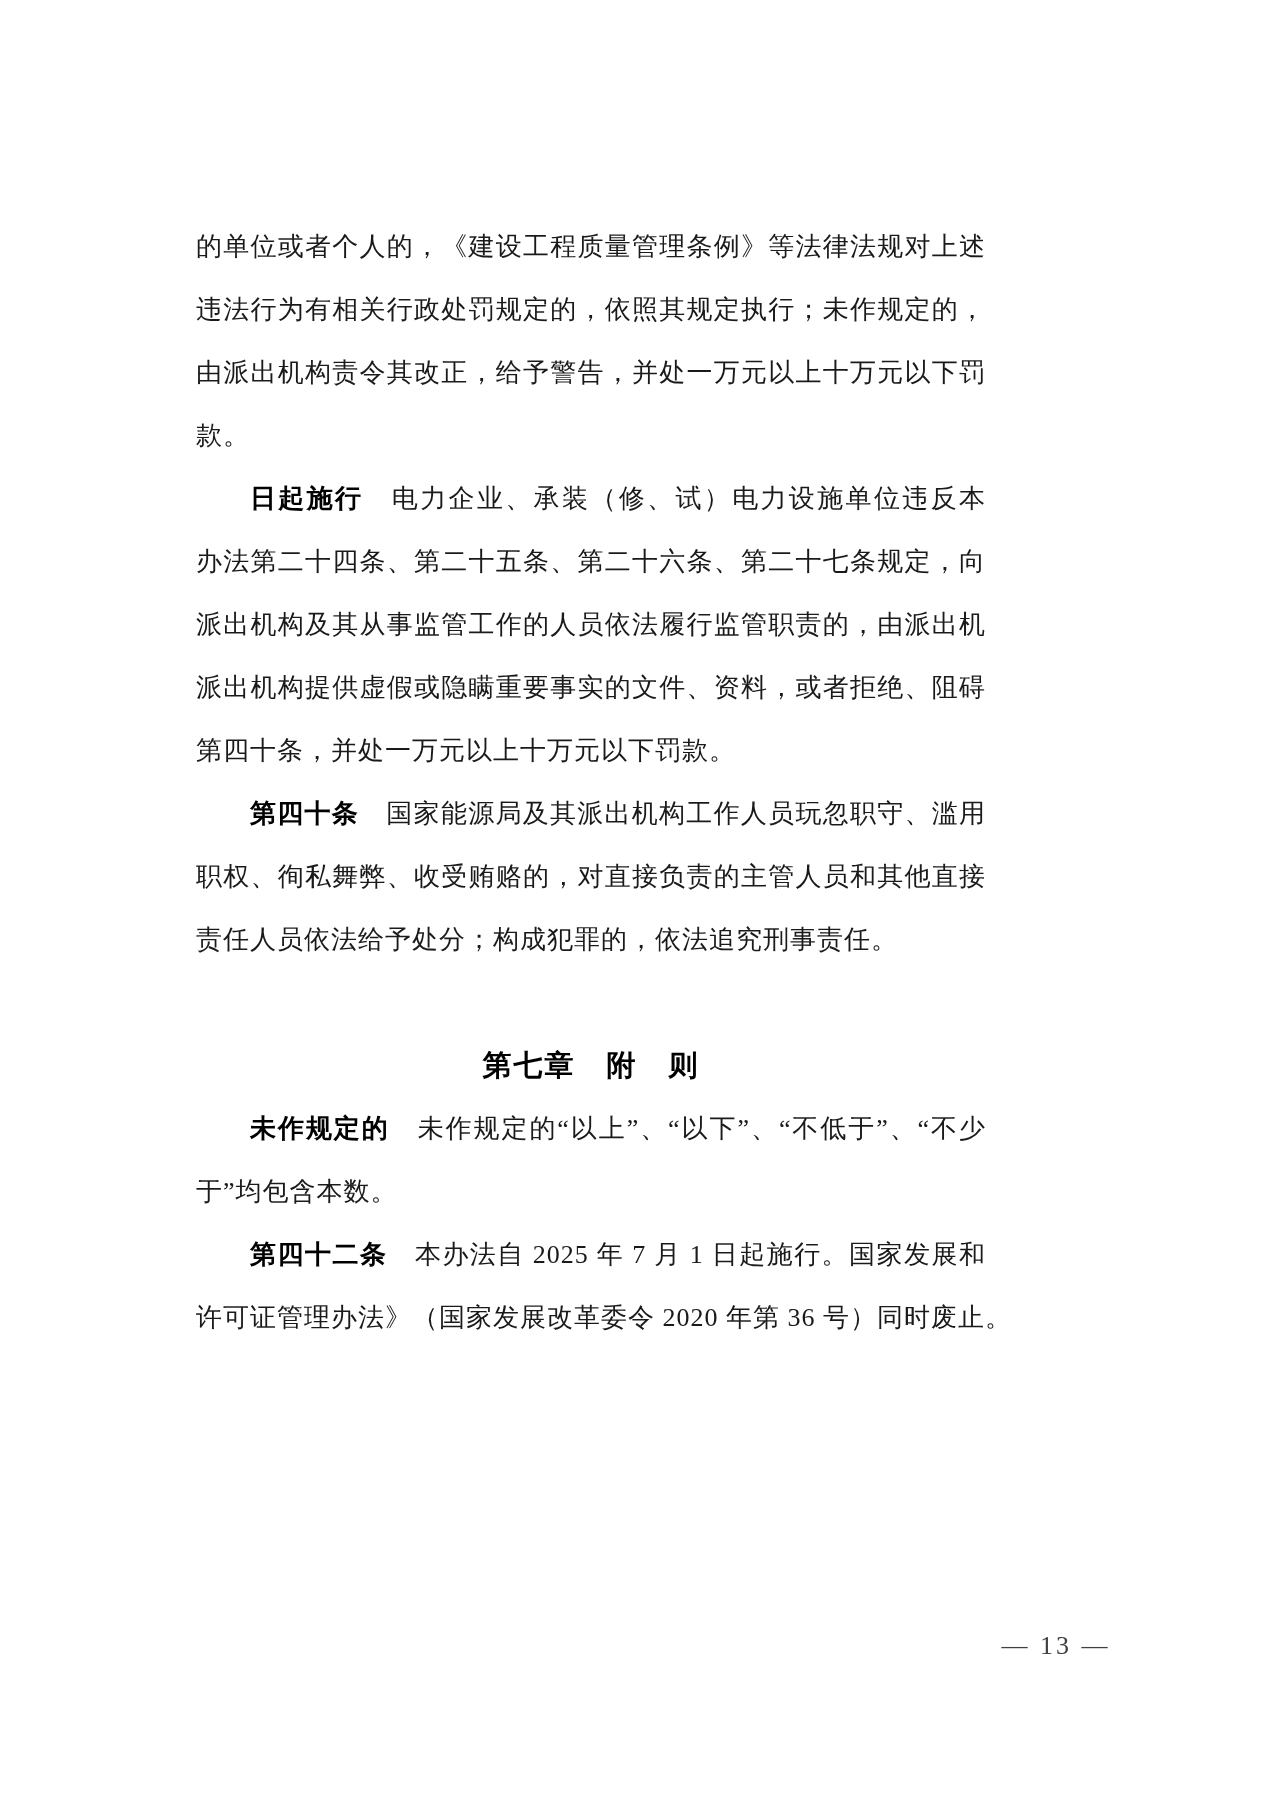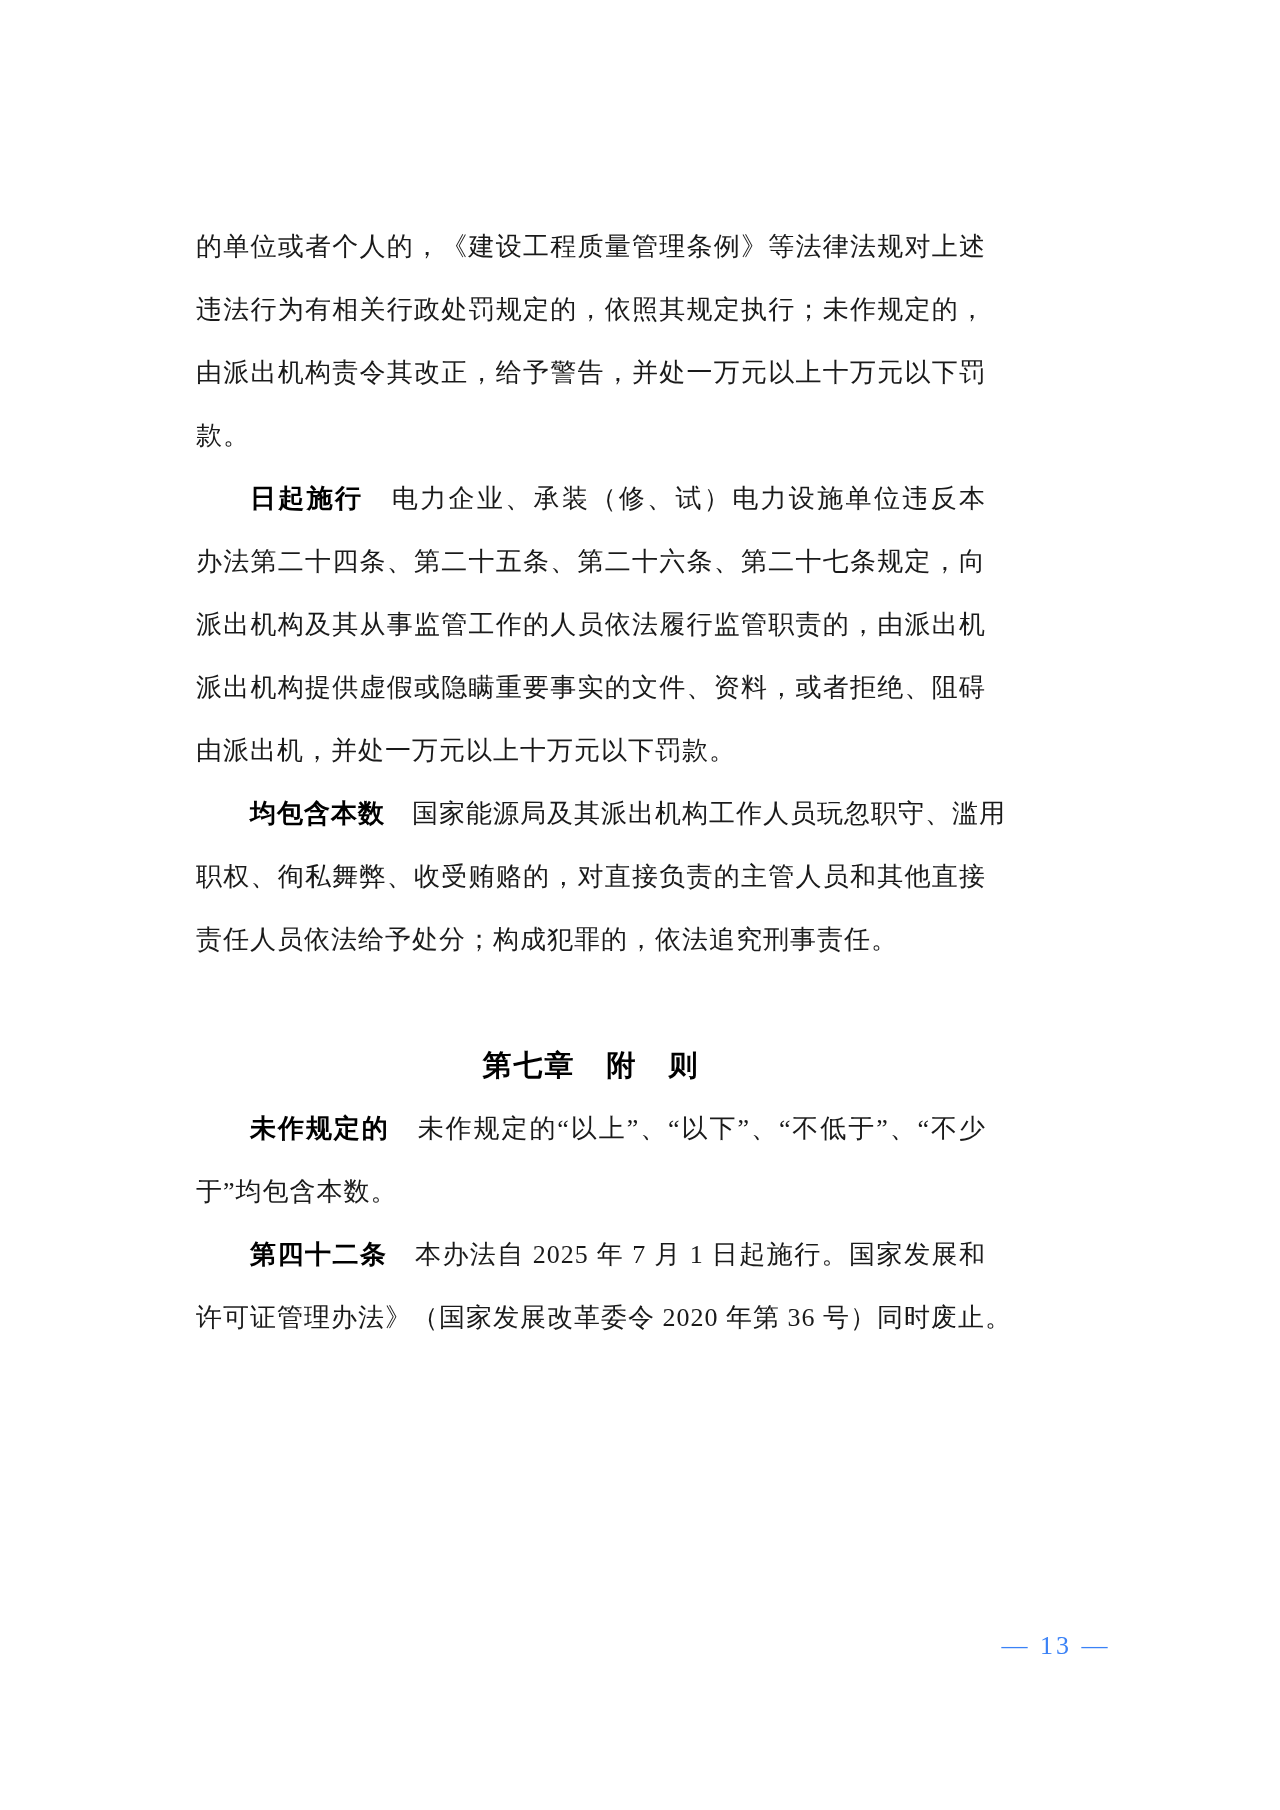--- a/index.html
+++ b/index.html
@@ -47,38 +47,38 @@
   .pagenum {
     position: absolute;
     left: 952px;
     top: 1626px;
     width: 160px;
     height: 40px;
     line-height: 40px;
     font-size: 26px;
     letter-spacing: 3px;
     text-align: center;
-    color: #3b82f6;
+    color: #404040;
   }
 </style>
 </head>
 <body style="background: rgb(255, 255, 255);">
 
 <div class="page" style="color: rgb(26, 26, 26);">
   <div class="text-block">
       <div class="line just"><span class="r">的单位或者个人的，《建设工程质量管理条例》等法律法规对上述</span></div>
       <div class="line just"><span class="r">违法行为有相关行政处罚规定的，依照其规定执行；未作规定的，</span></div>
       <div class="line just"><span class="r">由派出机构责令其改正，给予警告，并处一万元以上十万元以下罚</span></div>
       <div class="line"><span class="r">款。</span></div>
       <div class="line just indent"><span class="b">日起施行</span><span class="r">　电力企业、承装（修、试）电力设施单位违反本</span></div>
       <div class="line just"><span class="r">办法第二十四条、第二十五条、第二十六条、第二十七条规定，向</span></div>
       <div class="line just"><span class="r">派出机构及其从事监管工作的人员依法履行监管职责的，由派出机</span></div>
       <div class="line just"><span class="r">派出机构提供虚假或隐瞒重要事实的文件、资料，或者拒绝、阻碍</span></div>
-      <div class="line"><span class="r">由派出机，并处一万元以上十万元以下罚款。</span></div>
-      <div class="line just indent"><span class="b">均包含本数</span><span class="r">　国家能源局及其派出机构工作人员玩忽职守、滥用</span></div>
+      <div class="line"><span class="r">第四十条，并处一万元以上十万元以下罚款。</span></div>
+      <div class="line just indent"><span class="b">第四十条</span><span class="r">　国家能源局及其派出机构工作人员玩忽职守、滥用</span></div>
       <div class="line just"><span class="r">职权、徇私舞弊、收受贿赂的，对直接负责的主管人员和其他直接</span></div>
       <div class="line"><span class="r">责任人员依法给予处分；构成犯罪的，依法追究刑事责任。</span></div>
       <div class="line spacer"></div>
       <div class="line heading"><span class="b">第七章　附　则</span></div>
       <div class="line just indent"><span class="b">未作规定的</span><span class="r">　未作规定的“以上”、“以下”、“不低于”、“不少</span></div>
       <div class="line"><span class="r">于”均包含本数。</span></div>
       <div class="line just indent"><span class="b">第四十二条</span><span class="r">　本办法自 2025 年 7 月 1 日起施行。国家发展和</span></div>
       <div class="line just"><span class="r">许可证管理办法》（国家发展改革委令 2020 年第 36 号）同时废止。</span></div>
     </div>
   <div class="pagenum">— 13 —</div>

